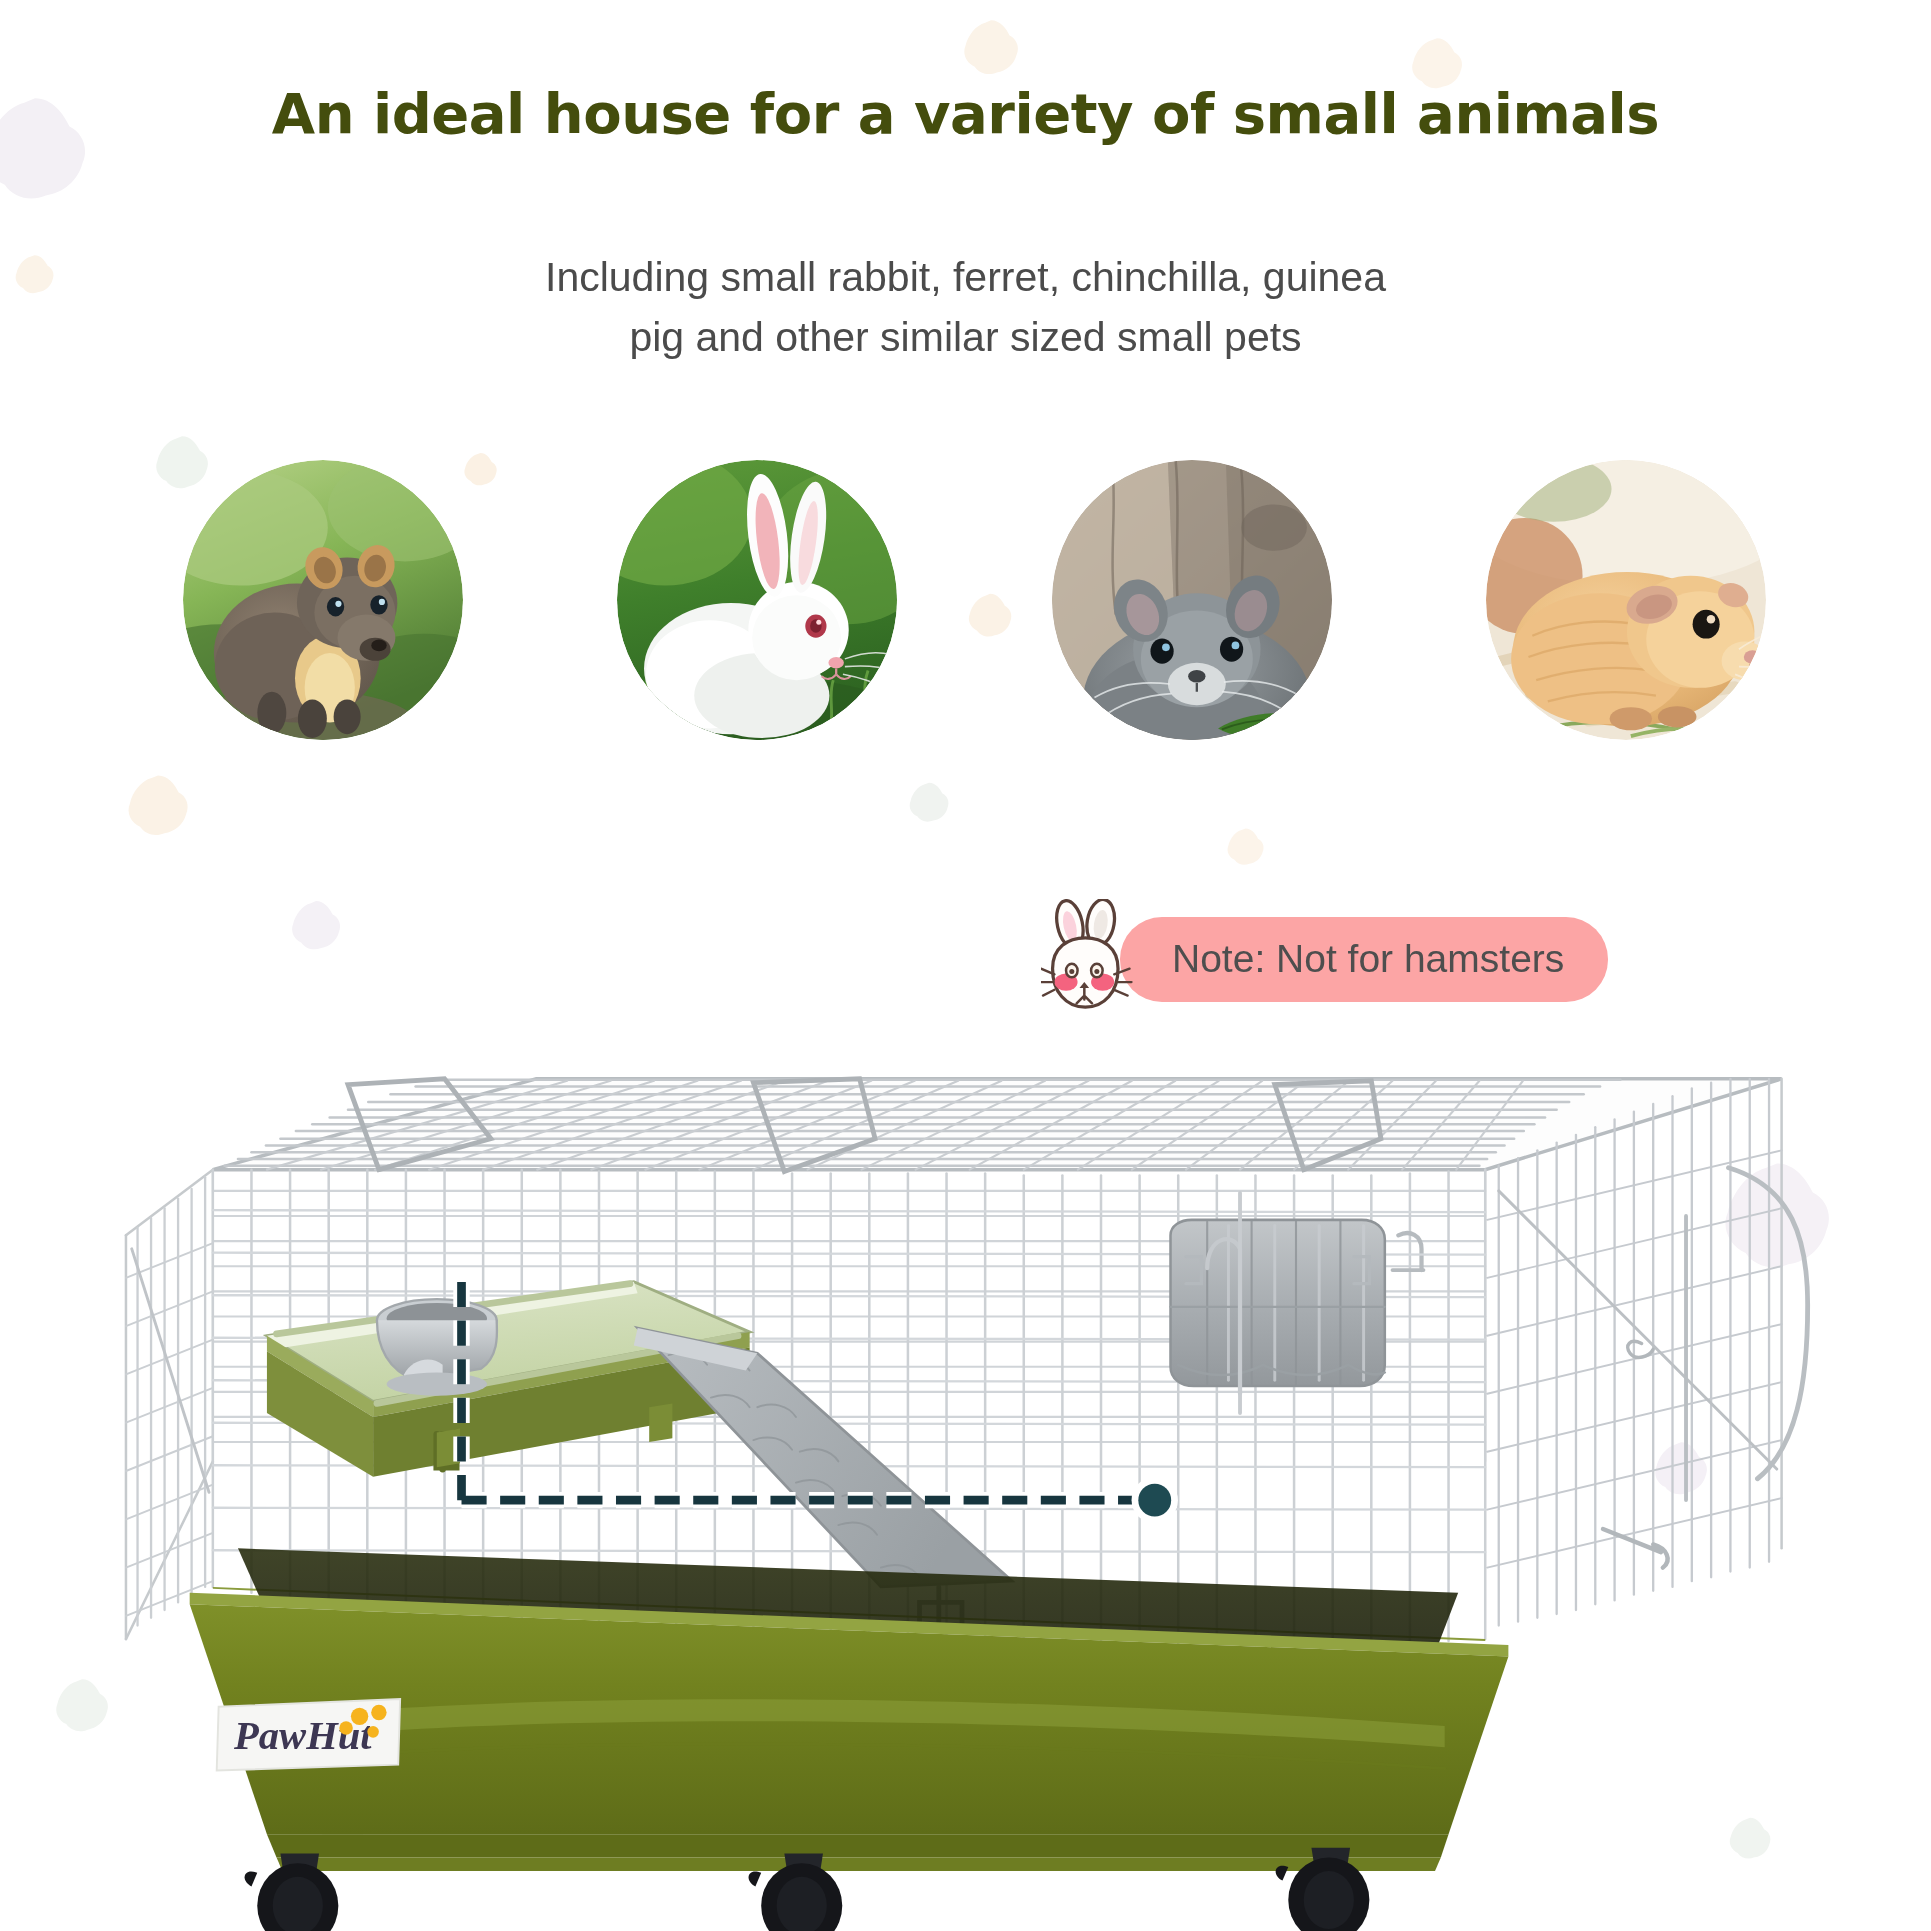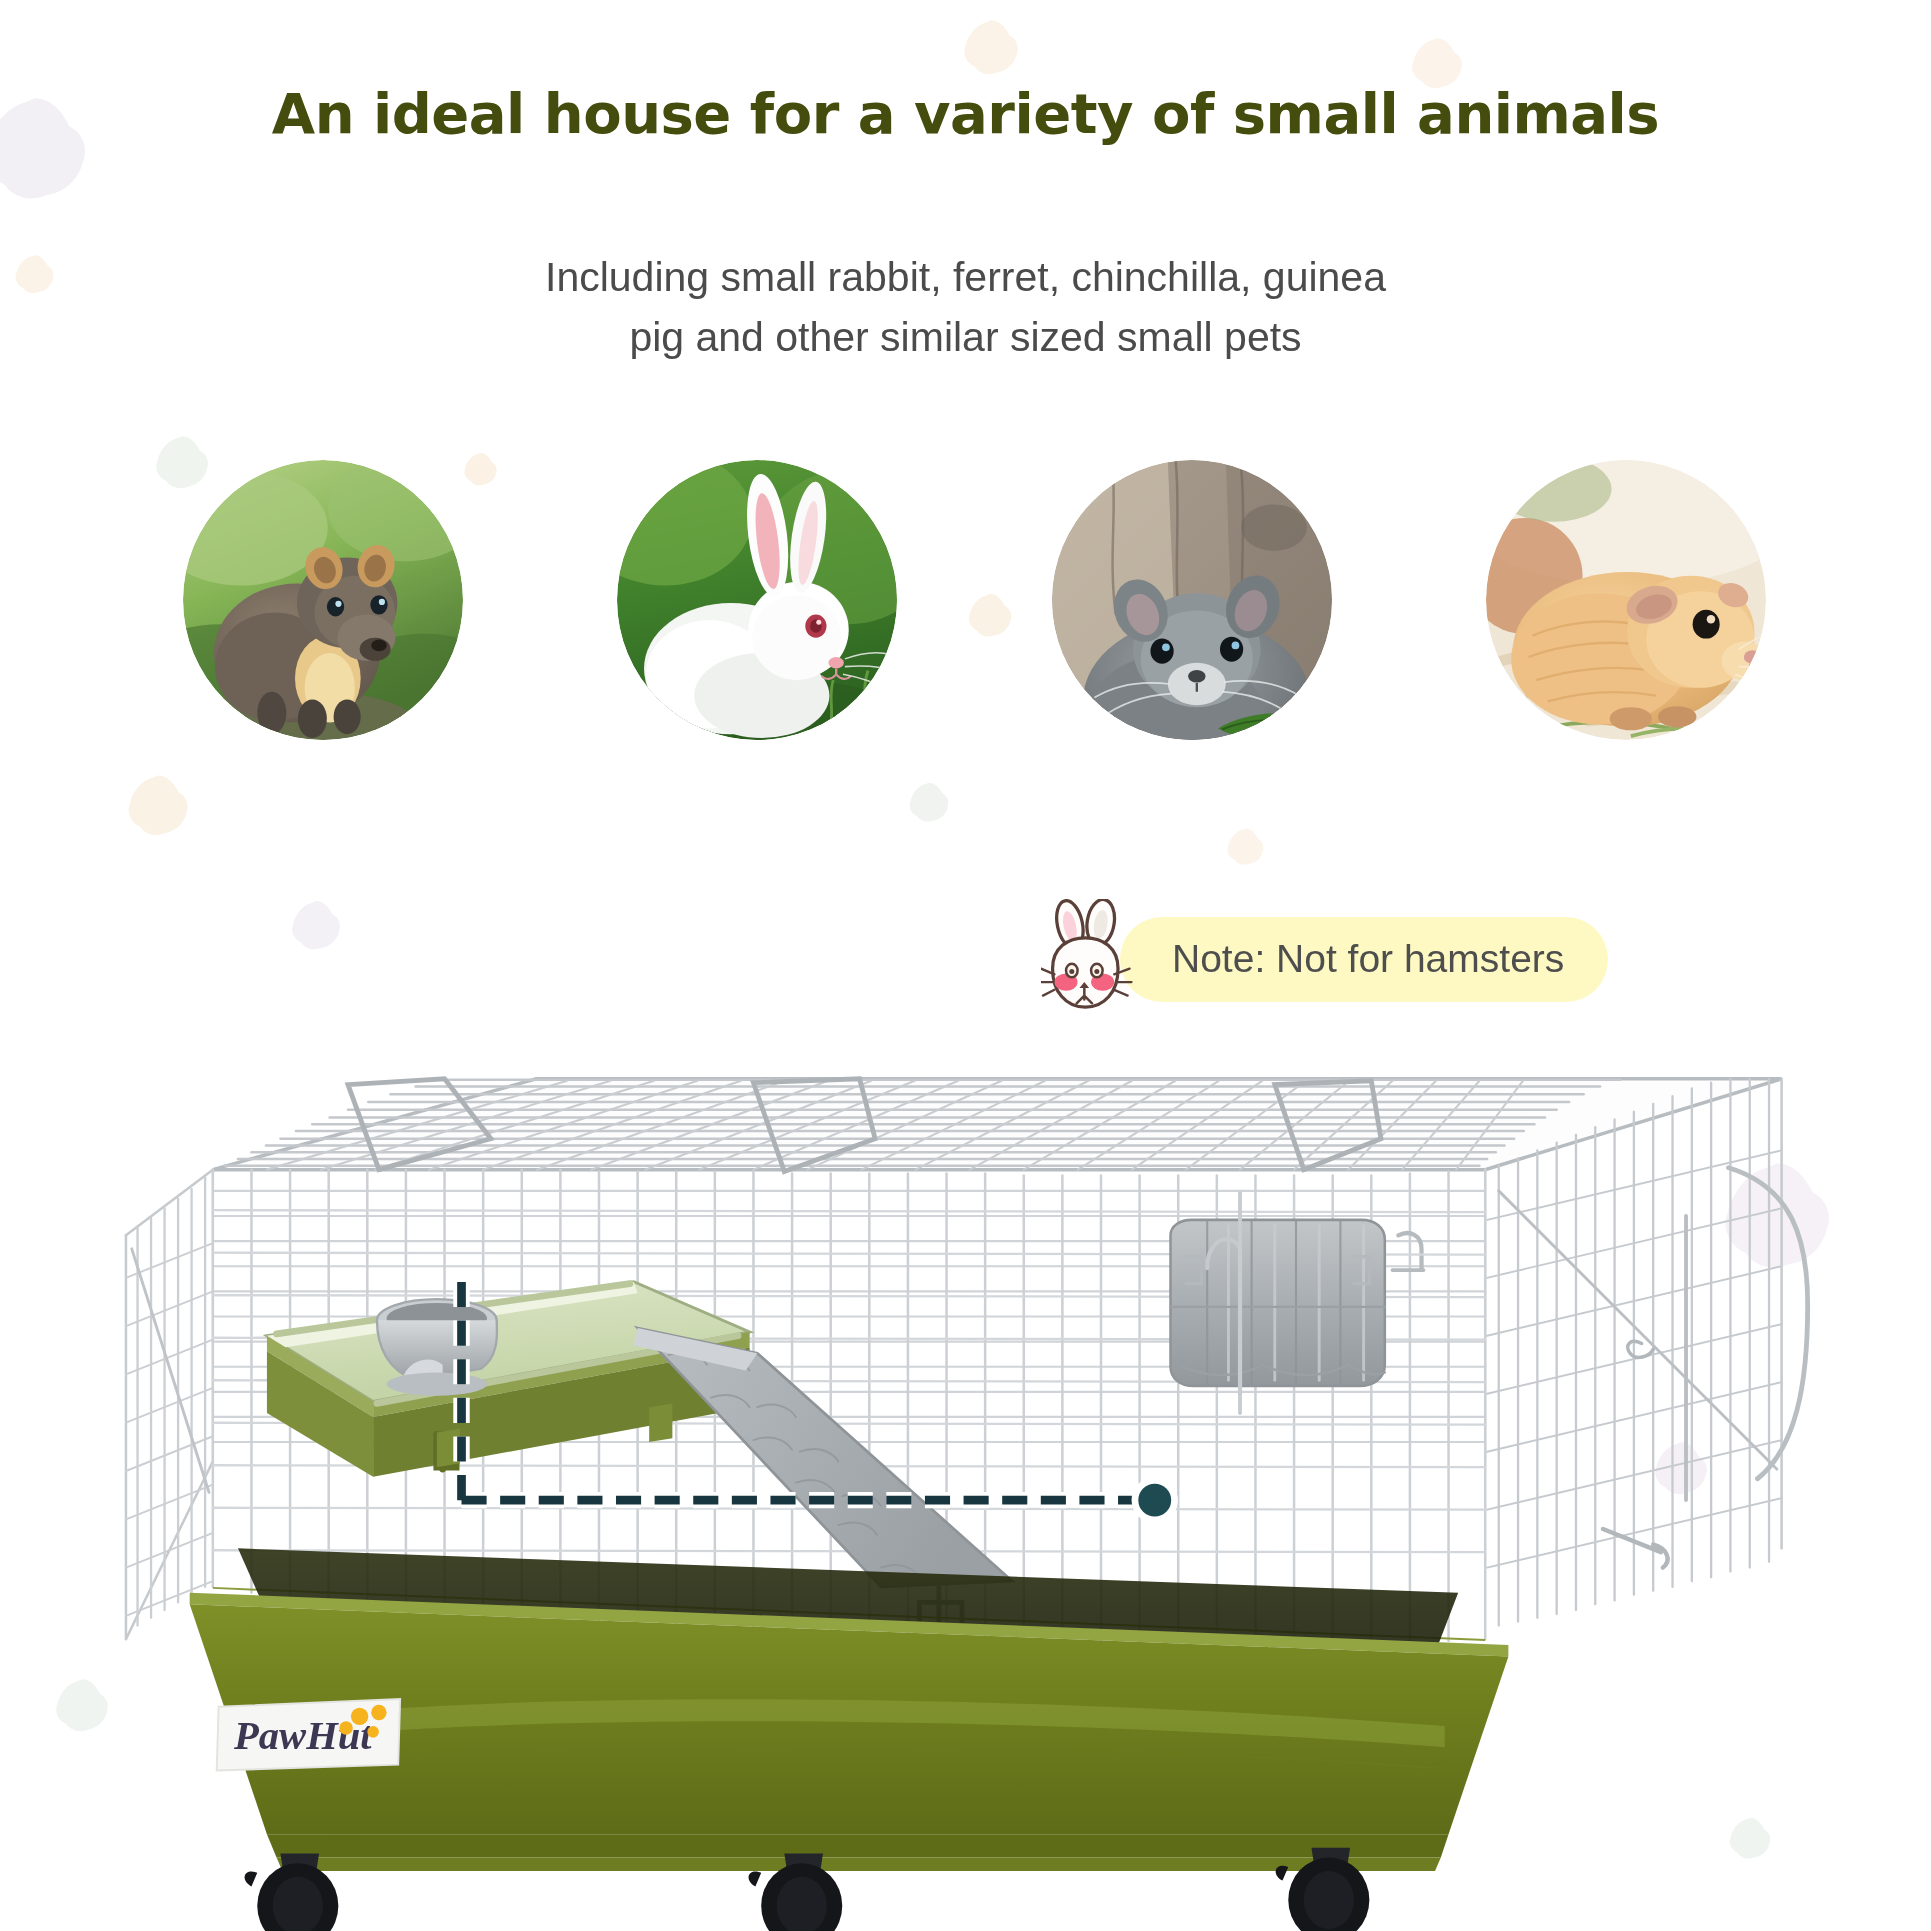--- a/index.html
+++ b/index.html
@@ -84,21 +84,21 @@
   }
   #bunny-icon {
     width: 104px;
     height: 120px;
     position: relative;
     z-index: 3;
     margin-right: -25px;
   }
   #bunny-icon svg { display: block; width: 104px; height: 120px; }
   #note-badge {
-    background: #fef9c3;
+    background: #fca5a5;
     border-radius: 42px;
     height: 85px;
     display: flex;
     align-items: center;
     padding: 0 44px 0 52px;
     position: relative;
     z-index: 1;
   }
   #note-text {
     font-family: "Liberation Sans", sans-serif;

